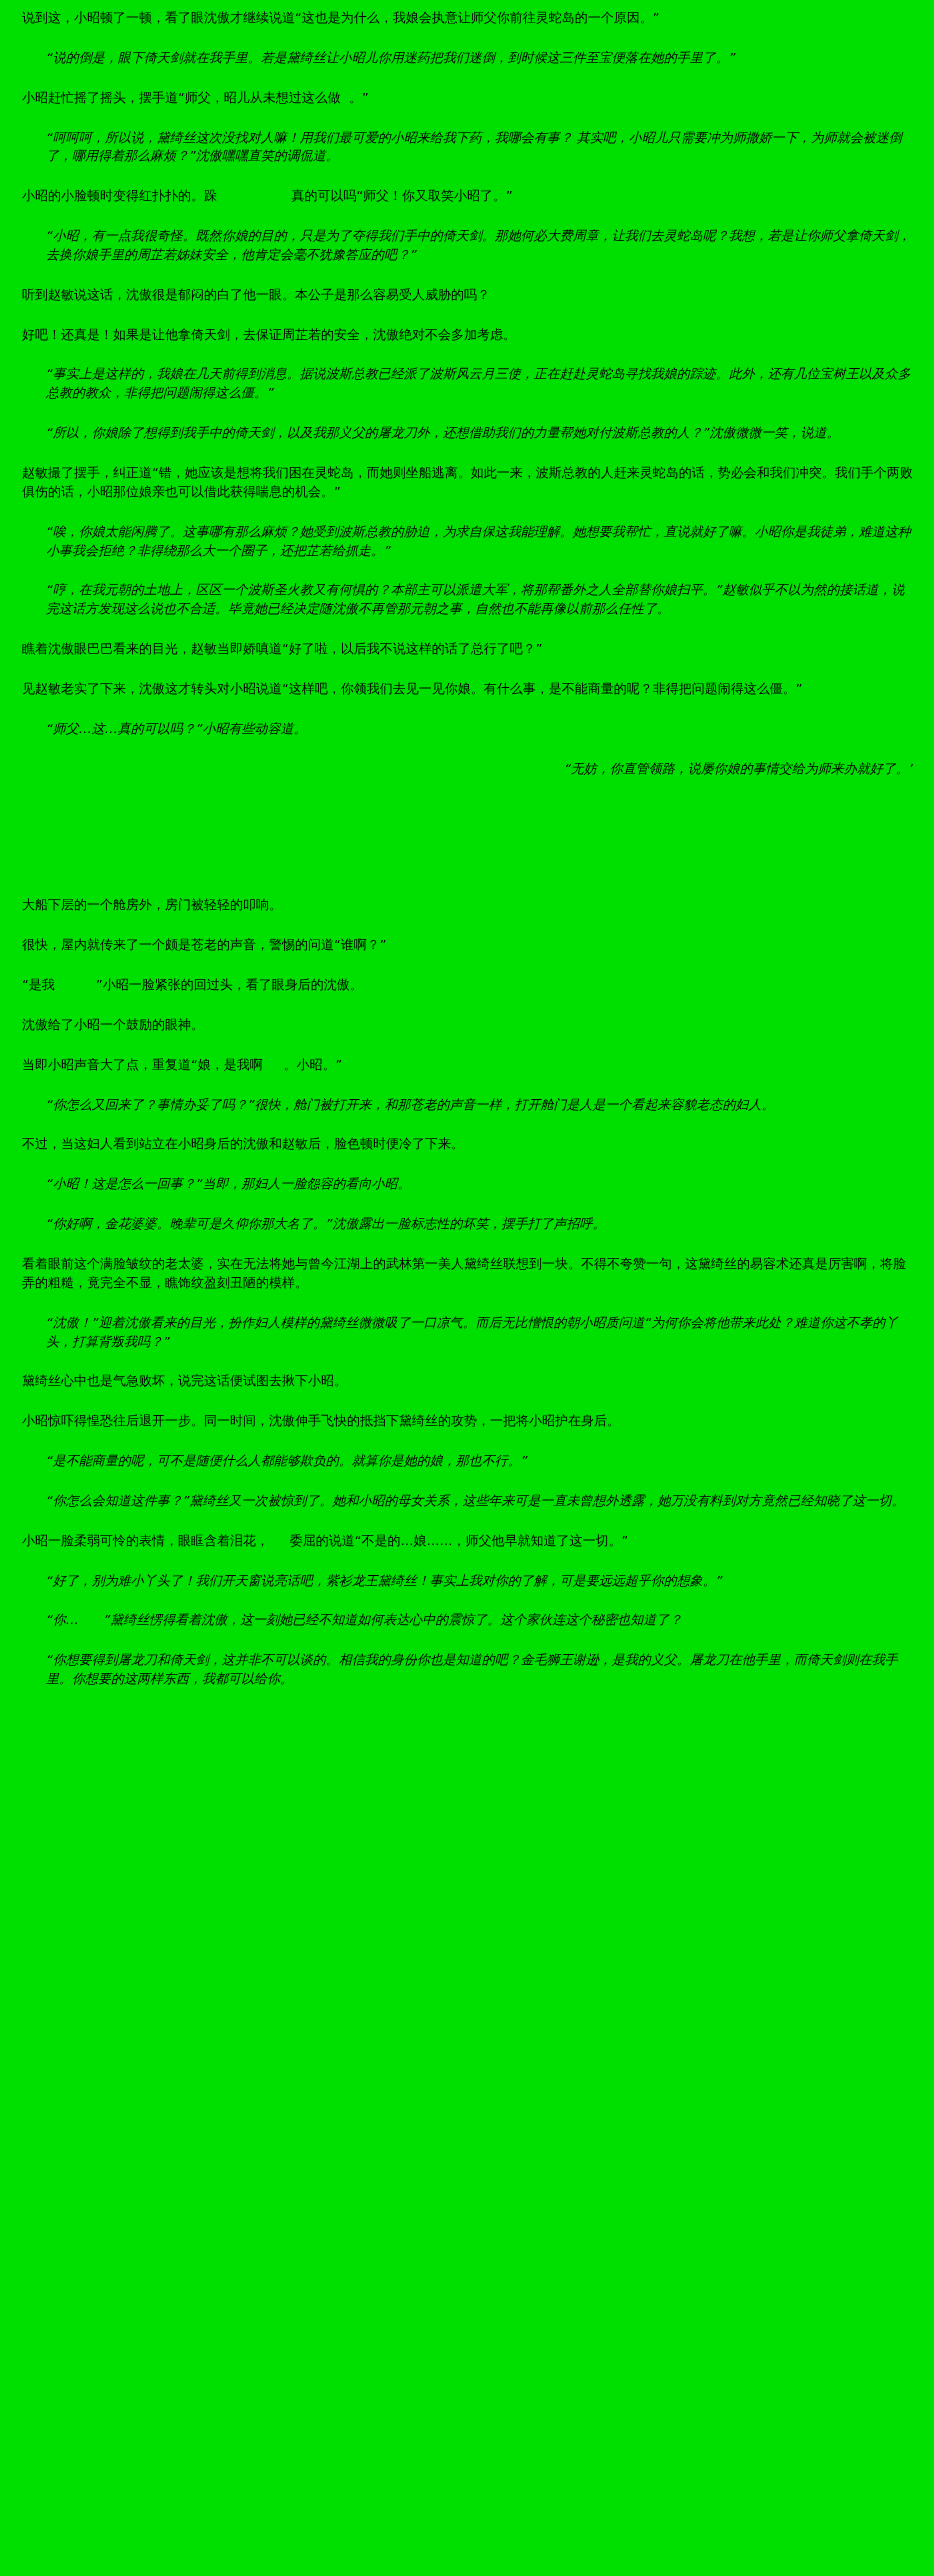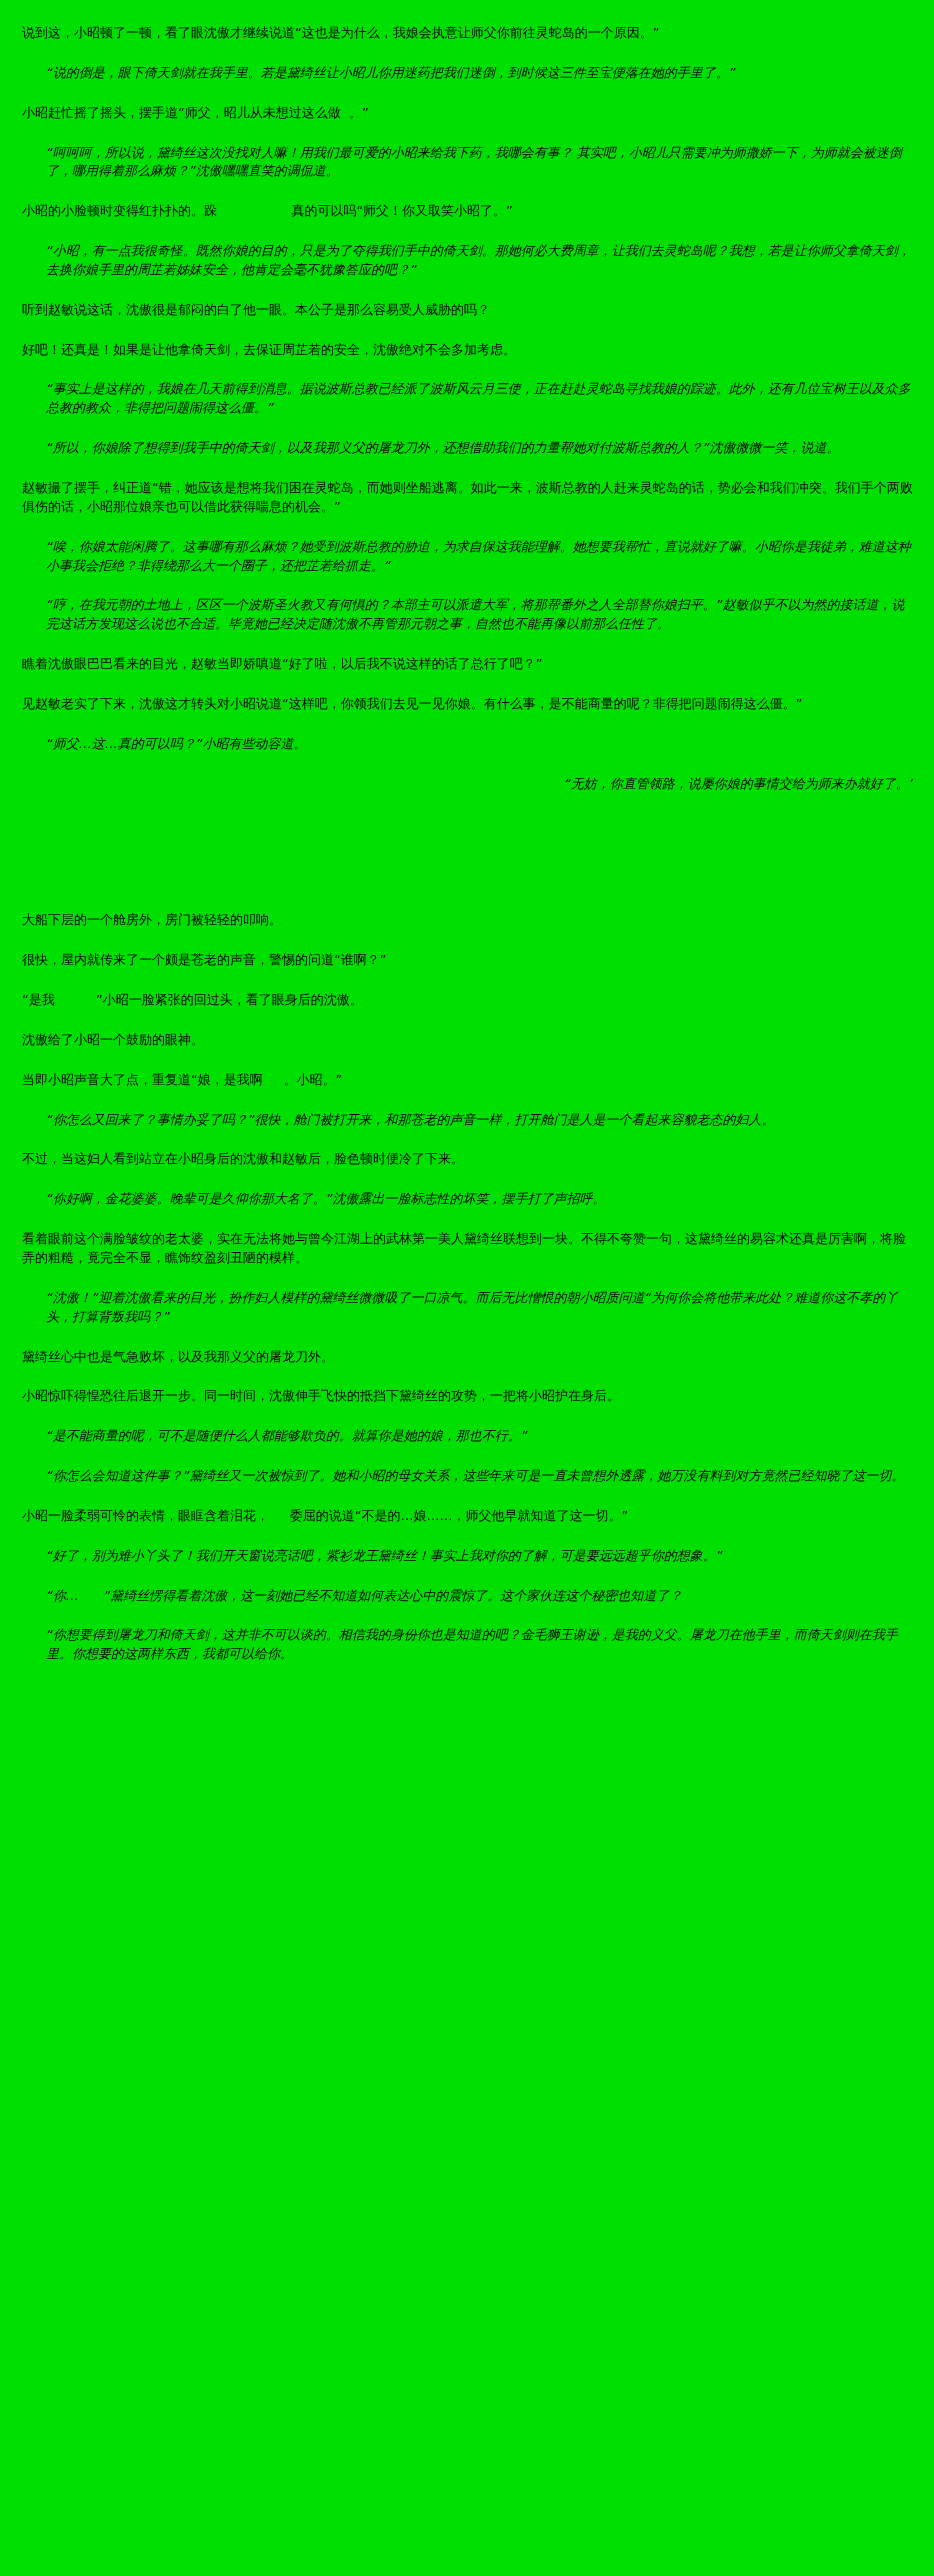--- a/index.html
+++ b/index.html
@@ -16,21 +16,21 @@
     line-height: 1.45;
   }
   #page {
     width: 935px;
     min-height: 2576px;
     background: #00e000;
     box-sizing: border-box;
     padding: 8px 22px 10px 22px;
   }
   p.para {
-    margin: 16px 0 21px 0;
+    margin: 1px 0 21px 0;
     text-indent: 0;
     white-space: pre-wrap;
     word-break: break-all;
   }
   p.indent {
     padding-left: 24px;
     font-style: italic;
   }
   p.big-gap-after {
     margin-bottom: 118px;
@@ -58,24 +58,25 @@
     <p class="para">见赵敏老实了下来，沈傲这才转头对小昭说道“这样吧，你领我们去见一见你娘。有什么事，是不能商量的呢？非得把问题闹得这么僵。”</p>
     <p class="para indent">“师父…这…真的可以吗？”小昭有些动容道。</p>
     <p class="para indent big-gap-after">“无妨，你直管领路，说屡你娘的事情交给为师来办就好了。’</p>
     <p class="para">大船下层的一个舱房外，房门被轻轻的叩响。</p>
     <p class="para">很快，屋内就传来了一个颇是苍老的声音，警惕的问道“谁啊？”</p>
     <p class="para">“是我          ”小昭一脸紧张的回过头，看了眼身后的沈傲。</p>
     <p class="para">沈傲给了小昭一个鼓励的眼神。</p>
     <p class="para">当即小昭声音大了点，重复道“娘，是我啊     。小昭。”</p>
     <p class="para indent">“你怎么又回来了？事情办妥了吗？”很快，舱门被打开来，和那苍老的声音一样，打开舱门是人是一个看起来容貌老态的妇人。</p>
     <p class="para">不过，当这妇人看到站立在小昭身后的沈傲和赵敏后，脸色顿时便冷了下来。</p>
+    <p class="para indent">“小昭！这是怎么一回事？”当即，那妇人一脸怨容的看向小昭。</p>
     <p class="para indent">“你好啊，金花婆婆。晚辈可是久仰你那大名了。”沈傲露出一脸标志性的坏笑，摆手打了声招呼。</p>
     <p class="para">看着眼前这个满脸皱纹的老太婆，实在无法将她与曾今江湖上的武林第一美人黛绮丝联想到一块。不得不夸赞一句，这黛绮丝的易容术还真是厉害啊，将脸弄的粗糙，竟完全不显，瞧饰纹盈刻丑陋的模样。</p>
     <p class="para indent">“沈傲！”迎着沈傲看来的目光，扮作妇人模样的黛绮丝微微吸了一口凉气。而后无比憎恨的朝小昭质问道“为何你会将他带来此处？难道你这不孝的丫头，打算背叛我吗？”</p>
-    <p class="para">黛绮丝心中也是气急败坏，以及我那义父的屠龙刀外。</p>
+    <p class="para">黛绮丝心中也是气急败坏，说完这话便试图去揪下小昭。</p>
     <p class="para">小昭惊吓得惶恐往后退开一步。同一时间，沈傲伸手飞快的抵挡下黛绮丝的攻势，一把将小昭护在身后。</p>
     <p class="para indent">“是不能商量的呢，可不是随便什么人都能够欺负的。就算你是她的娘，那也不行。”</p>
     <p class="para indent">“你怎么会知道这件事？”黛绮丝又一次被惊到了。她和小昭的母女关系，这些年来可是一直未曾想外透露，她万没有料到对方竟然已经知晓了这一切。</p>
     <p class="para">小昭一脸柔弱可怜的表情，眼眶含着泪花，     委屈的说道“不是的…娘……，师父他早就知道了这一切。”</p>
     <p class="para indent">“好了，别为难小丫头了！我们开天窗说亮话吧，紫衫龙王黛绮丝！事实上我对你的了解，可是要远远超乎你的想象。”</p>
     <p class="para indent">“你…      ”黛绮丝愣得看着沈傲，这一刻她已经不知道如何表达心中的震惊了。这个家伙连这个秘密也知道了？</p>
     <p class="para indent">“你想要得到屠龙刀和倚天剑，这并非不可以谈的。相信我的身份你也是知道的吧？金毛狮王谢逊，是我的义父。屠龙刀在他手里，而倚天剑则在我手里。你想要的这两样东西，我都可以给你。</p>
   </div>
 
 

